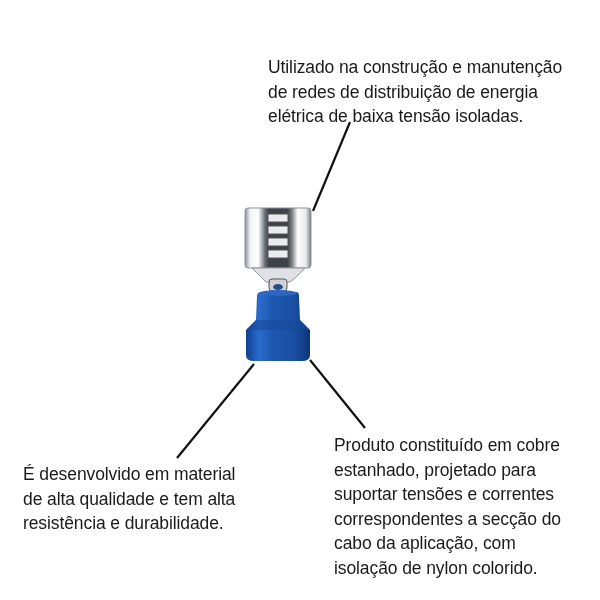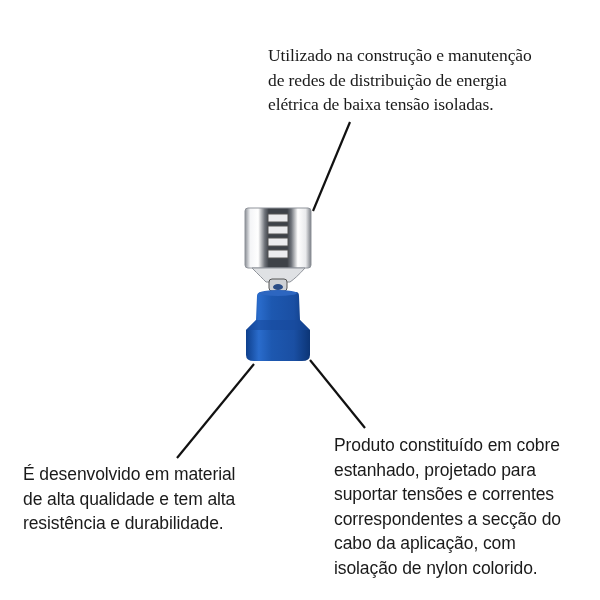--- a/index.html
+++ b/index.html
@@ -1,19 +1,19 @@
 <!DOCTYPE html>
 <html><head>
 <meta charset="utf-8">
 <style>
   html, body { margin:0; padding:0; background:#ffffff; }
   body { width:600px; height:600px; position:relative; overflow:hidden;
          font-family:"Liberation Sans", sans-serif; color:#1a1a1a; }
   .callout { position:absolute; font-size:17.5px; line-height:24.5px; white-space:pre-line; letter-spacing:-0.1px; }
-  #callout-top { left:268px; top:43px; width:330px;font-family:Liberation Serif, serif; }
+  #callout-top { left:268px; top:55px; width:330px; }
   #callout-left { left:23px; top:462px; width:250px; }
   #callout-right { left:334px; top:433px; width:262px; }
   svg { position:absolute; left:0; top:0; }
 </style>
 </head>
 <body>
 
 <svg width="600" height="600" viewBox="0 0 600 600">
   <defs>
     <linearGradient id="metal" x1="0" x2="1" y1="0" y2="0">

